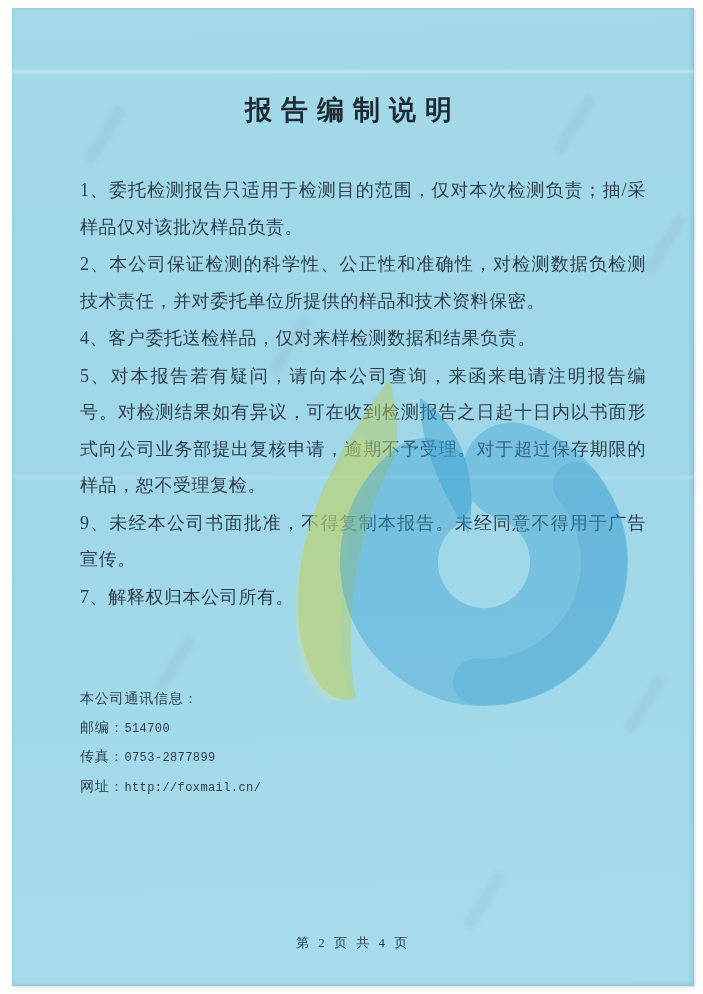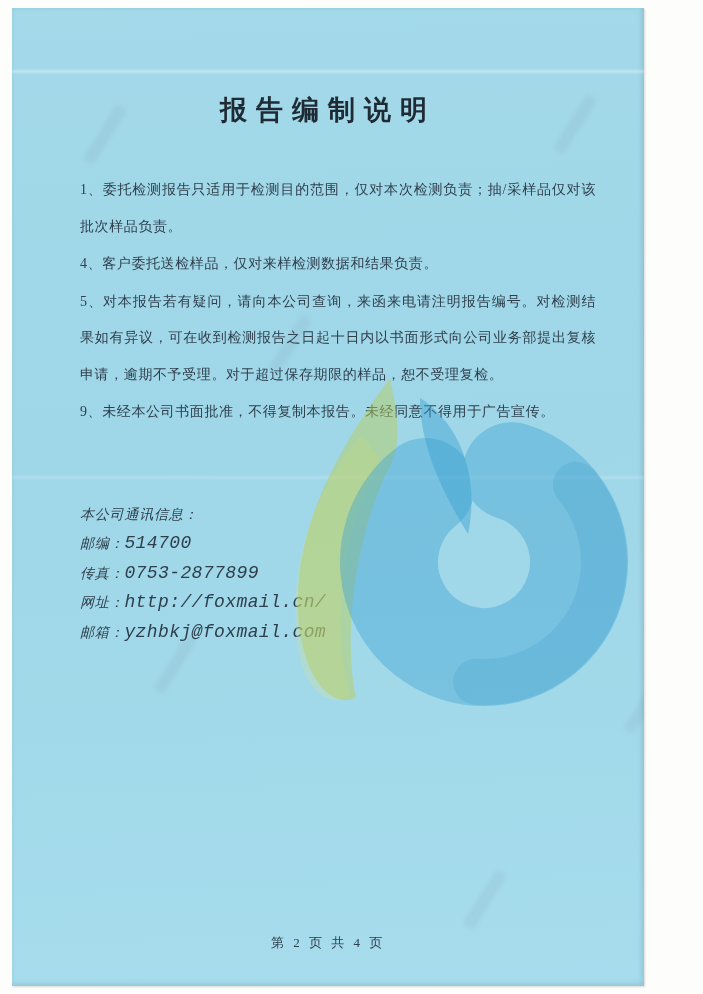--- a/index.html
+++ b/index.html
@@ -3,21 +3,21 @@
 <meta charset="utf-8">
 <style>
   html,body{margin:0;padding:0;}
   body{
     width:703px;height:994px;position:relative;
     background:#fdfdfb;
     font-family:"Liberation Serif","DejaVu Serif",serif;
     overflow:hidden;
   }
   .paper{
-    position:absolute;left:12px;top:8px;width:632px;height:978px;
+    position:absolute;left:12px;top:8px;width:682px;height:978px;
     background:linear-gradient(178deg,#a3d9e9 0%,#9fd7e8 45%,#a6dcec 100%);
     box-shadow:inset -3px 0 4px rgba(40,70,90,.10),
                inset 0 -3px 4px rgba(40,70,90,.08),
                1px 1px 2px rgba(0,0,0,.15);
     overflow:hidden;
   }
   
   .scanband{position:absolute;left:0;width:100%;height:3px;background:rgba(255,255,255,.35);filter:blur(1px);}
   
   .logo{position:absolute;left:250px;top:332px;width:420px;height:420px;pointer-events:none;}
@@ -27,32 +27,31 @@
     background:rgba(110,125,150,.10);filter:blur(2px);
     transform:rotate(-58deg);
   }
   h1.title{
     margin:84px 0 0;text-align:center;
     font-size:27px;font-weight:bold;letter-spacing:9px;
     color:#1e2a34;
   }
   .notes{
     margin:44px 48px 0 68px;
-    font-size:14px;letter-spacing:.6px;line-height:36.5px;
+    font-size:18px;letter-spacing:.6px;line-height:36.5px;
     color:#2e3e4b;text-align:justify;
   }
   .notes p{margin:0 0 1px;}
   .contact{
     margin:70px 64px 0 68px;
     font-size:14px;letter-spacing:.8px;line-height:28.5px;
     color:#2e3e4b;
-    font-style:italic;
   }
   .contact p{margin:0;}
-  .mono{font-family:"Liberation Mono","DejaVu Sans Mono",monospace;font-size:18px;letter-spacing:.4px;}
+  .mono{font-family:"Liberation Mono","DejaVu Sans Mono",monospace;font-size:12px;letter-spacing:.4px;}
   .footer{
     position:absolute;left:0;bottom:34px;width:100%;
     text-align:center;font-size:13px;letter-spacing:3px;color:#2e3e4b;margin-top:32px;
   }
 </style>
 </head>
 <body>
 
 <div class="paper">
 
@@ -77,28 +76,29 @@
   <div class="smudge" style="left:530px;top:110px"></div>
   <div class="smudge" style="left:620px;top:230px"></div>
   <div class="smudge" style="left:600px;top:690px"></div>
   <div class="smudge" style="left:440px;top:885px"></div>
   <div class="smudge" style="left:130px;top:650px"></div>
 
   <h1 class="title">报告编制说明</h1>
 
   <div class="notes">
     <p>1、委托检测报告只适用于检测目的范围，仅对本次检测负责；抽/采样品仅对该批次样品负责。</p>
+    <p>2、本公司保证检测的科学性、公正性和准确性，对检测数据负检测技术责任，并对委托单位所提供的样品和技术资料保密。</p>
     <p>4、客户委托送检样品，仅对来样检测数据和结果负责。</p>
     <p>5、对本报告若有疑问，请向本公司查询，来函来电请注明报告编号。对检测结果如有异议，可在收到检测报告之日起十日内以书面形式向公司业务部提出复核申请，逾期不予受理。对于超过保存期限的样品，恕不受理复检。</p>
     <p>9、未经本公司书面批准，不得复制本报告。未经同意不得用于广告宣传。</p>
+    <p>7、解释权归本公司所有。</p>
   </div>
 
   <div class="contact">
     <p>本公司通讯信息：</p>
     <p><span>邮编：</span><span class="mono">514700</span></p>
     <p><span>传真：</span><span class="mono">0753-2877899</span></p>
     <p><span>网址：</span><span class="mono">http://foxmail.cn/</span></p>
-    <p><span>邮箱：</span><span class="mono">yzhbkj@foxmail.com</span></p>
   </div>
 
   <div class="footer">第 2 页 共 4 页</div>
 
 </div>
 
 </body></html>

